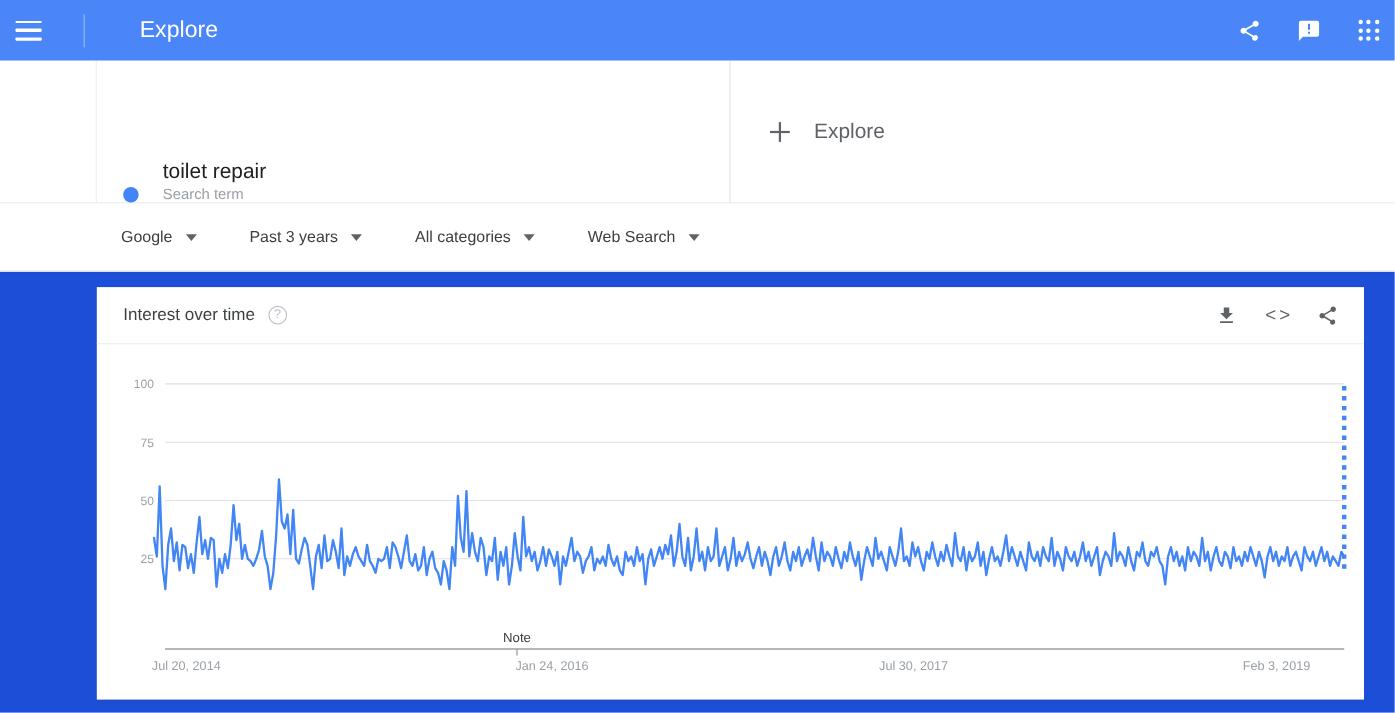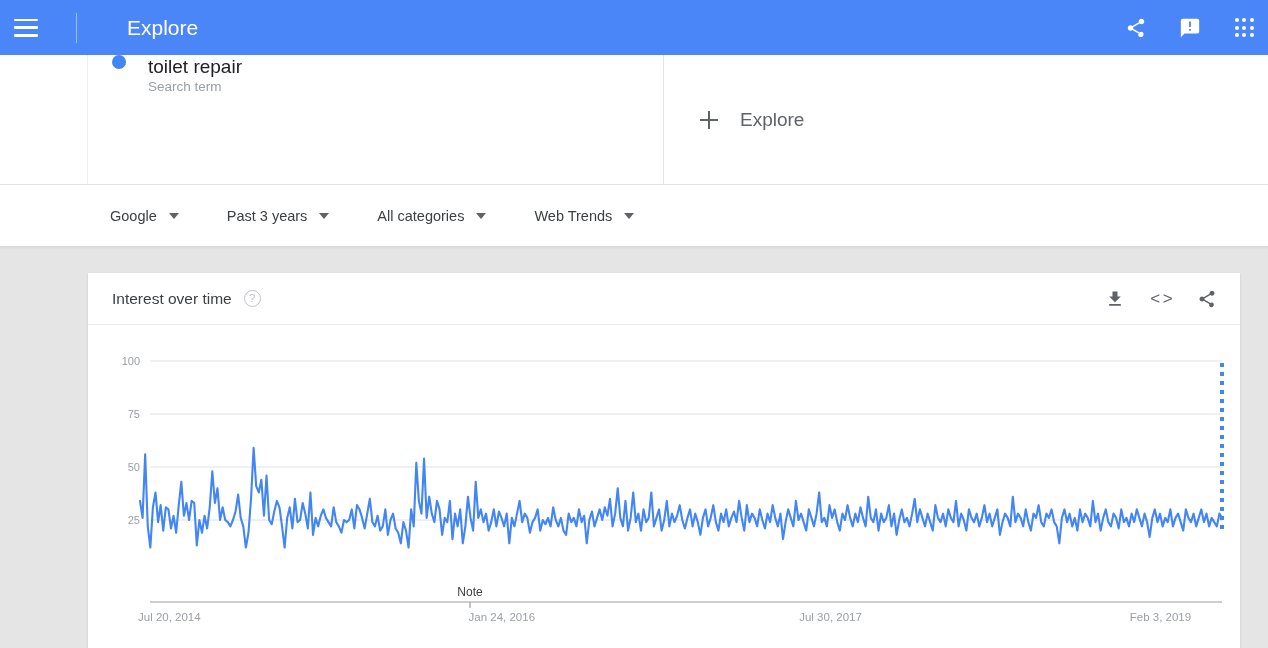--- a/index.html
+++ b/index.html
@@ -63,21 +63,21 @@
   .query-row {
     height: 130px;
     display: flex;
     background: #ffffff;
     border-bottom: 1px solid #e4e4e4;
   }
   .query-gutter { width: 88px; flex: 0 0 88px; border-right: 1px solid #eceff1; }
   .query-card {
     flex: 0 0 576px;
     border-right: 1px solid #e4e4e4;
-    display: flex; align-items: flex-start;
+    display: flex; align-items: flex-end;
     padding-left: 24px;
     cursor: text;
   }
   .dot { width: 14px; height: 14px; border-radius: 50%; background: #4285f4; flex: 0 0 14px; }
   .qtexts { margin-left: 22px; }
   .qterm { font-size: 19px; color: #202124; line-height: 1.25; }
   .qsub  { font-size: 13.5px; color: #9aa0a6; margin-top: 0; }
 
   .compare-card {
     flex: 1;
@@ -112,21 +112,21 @@
     font-size: 14.5px; color:#3c4043;
   }
   .caret {
     width:0;height:0;
     border-left:5px solid transparent;
     border-right:5px solid transparent;
     border-top:6px solid #5f6368;
   }
 
   
-  .page { background:#e5e5e5; height: 401px; padding-top: 26px; }
+  .page { background:#1d4ed8; height: 401px; padding-top: 14px; }
   .card {
     margin: 0 28px 0 88px;
     background:#ffffff;
     height: 375px;
     box-shadow: 0 1px 2px rgba(60,64,67,.18);
   }
   .card-head {
     height: 52px;
     display:flex; align-items:center;
     padding: 0 22px 0 24px;
@@ -221,21 +221,21 @@
   </div>
   <div class="filter">
     <span>Past 3 years</span>
     <span class="caret"></span>
   </div>
   <div class="filter">
     <span>All categories</span>
     <span class="caret"></span>
   </div>
   <div class="filter">
-    <span>Web Trends</span>
+    <span>Web Search</span>
     <span class="caret"></span>
   </div>
 </div>
 
 <div class="page">
   <div class="card">
 
     <div class="card-head">
       <div class="card-title">Interest over time</div>
       <div class="help">?</div>

